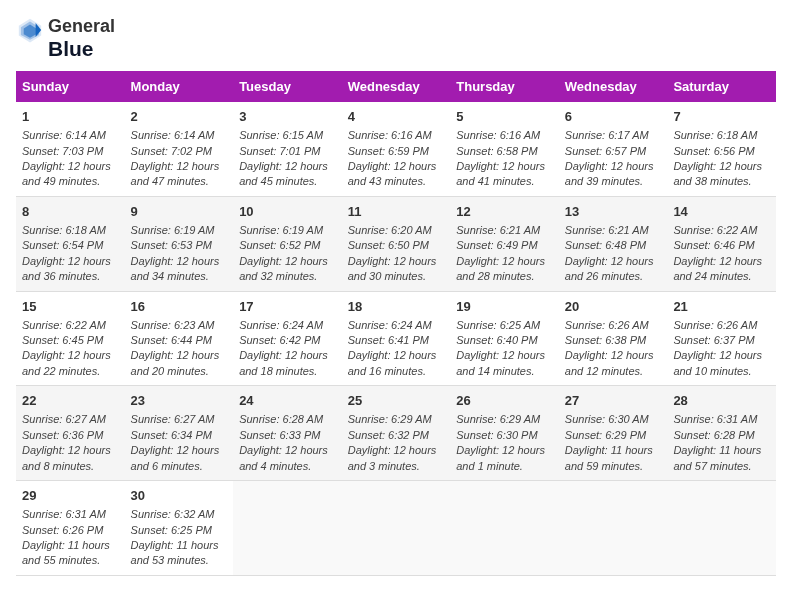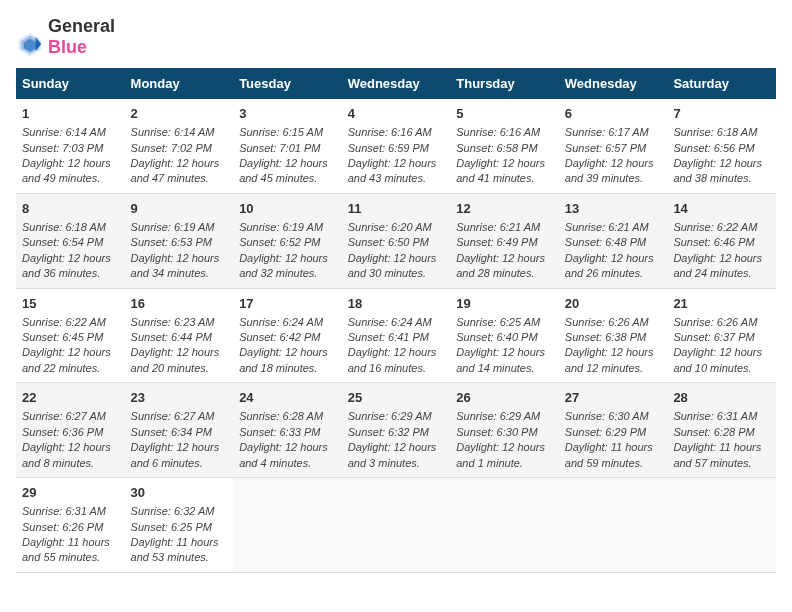--- a/index.html
+++ b/index.html
@@ -11,32 +11,32 @@
       padding: 16px;
     }
     .header-area {
       display: flex;
       align-items: flex-start;
       justify-content: space-between;
       margin-bottom: 10px;
     }
     .logo {
       display: flex;
-      align-items: flex-end;
+      align-items: flex-start;
       gap: 4px;
     }
     .logo-text-general {
       font-size: 18px;
       font-weight: bold;
       color: #333;
     }
     .logo-text-blue {
-      font-size: 18px;
+      font-size: 21px;
       font-weight: bold;
-      color: #ec4899;
+      color: #0f172a;
     }
     .logo-icon {
       width: 28px;
       height: 28px;
     }
     .title-area {
       text-align: right;
     }
     .month-title {
       font-size: 36px;
@@ -46,21 +46,21 @@
     .subtitle {
       font-size: 16px;
       color: #555;
     }
     table {
       width: 100%;
       border-collapse: collapse;
       font-size: 11px;
     }
     thead tr {
-      background-color: #0c4a6e;
+      background-color: #a21caf;
       color: #fff;
     }
     thead th {
       padding: 8px 6px;
       text-align: left;
       font-size: 13px;
       font-weight: 600;
     }
     tbody tr {
       border-bottom: 1px solid #ddd;

